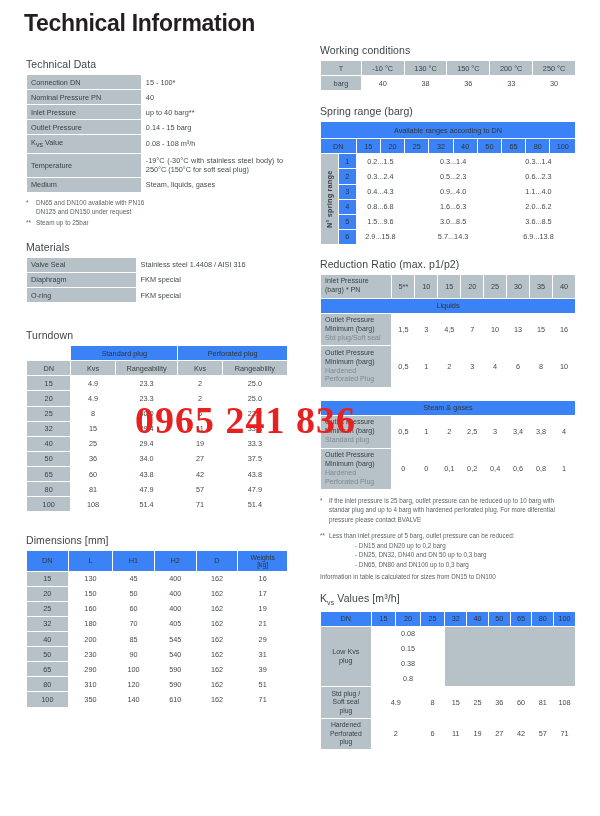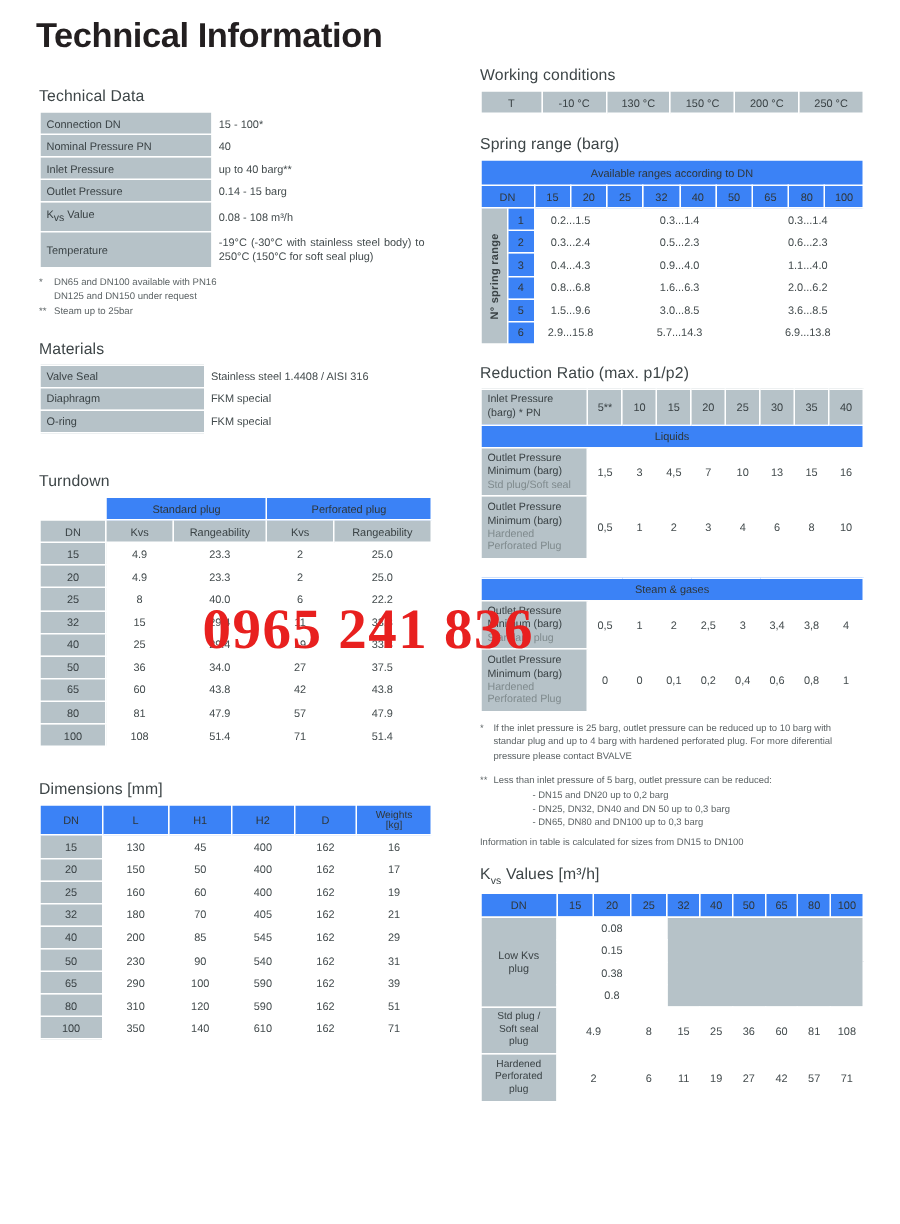--- a/index.html
+++ b/index.html
@@ -137,20 +137,24 @@
         <tr>
           <td class="hd k">
             <span>K</span><span class="sub">vs</span><span> Value</span>
           </td>
           <td class="val v">0.08 - 108 m³/h</td>
         </tr>
         <tr>
           <td class="hd k">Temperature</td>
           <td class="val v td-temp" style="text-align:justify">-19°C (-30°C with stainless steel body) to 250°C (150°C for soft seal plug)</td>
         </tr>
+        <tr>
+          <td class="hd k">Medium</td>
+          <td class="val v">Steam, liquids, gases</td>
+        </tr>
       </tbody>
     </table>
 
     <div class="note">
       <span class="mk">*</span>
       <span>DN65 and DN100 available with PN16</span>
       <span class="ind">DN125 and DN150 under request</span>
     </div>
     <div class="note" style="margin-top:1px">
       <span class="mk">**</span>
@@ -382,20 +386,28 @@
           <col style="width:16.8%">
         </colgroup>
       <tbody>
         <tr>
           <td class="hd ctr" style="height:15px">T</td>
           <td class="hd ctr">-10 °C</td>
           <td class="hd ctr">130 °C</td>
           <td class="hd ctr">150 °C</td>
           <td class="hd ctr">200 °C</td>
           <td class="hd ctr">250 °C</td>
+        </tr>
+        <tr>
+          <td class="hd ctr" style="height:15px">barg</td>
+          <td class="val ctr">40</td>
+          <td class="val ctr">38</td>
+          <td class="val ctr">36</td>
+          <td class="val ctr">33</td>
+          <td class="val ctr">30</td>
         </tr>
       </tbody>
     </table>
 
     <div class="sec-title sp" style="margin-top:14px">Spring range (barg)</div>
     <table class="t spring-tbl">
       <colgroup>
         <col style="width:7%">
           <col style="width:7%">
         <col style="width:9.5%">

